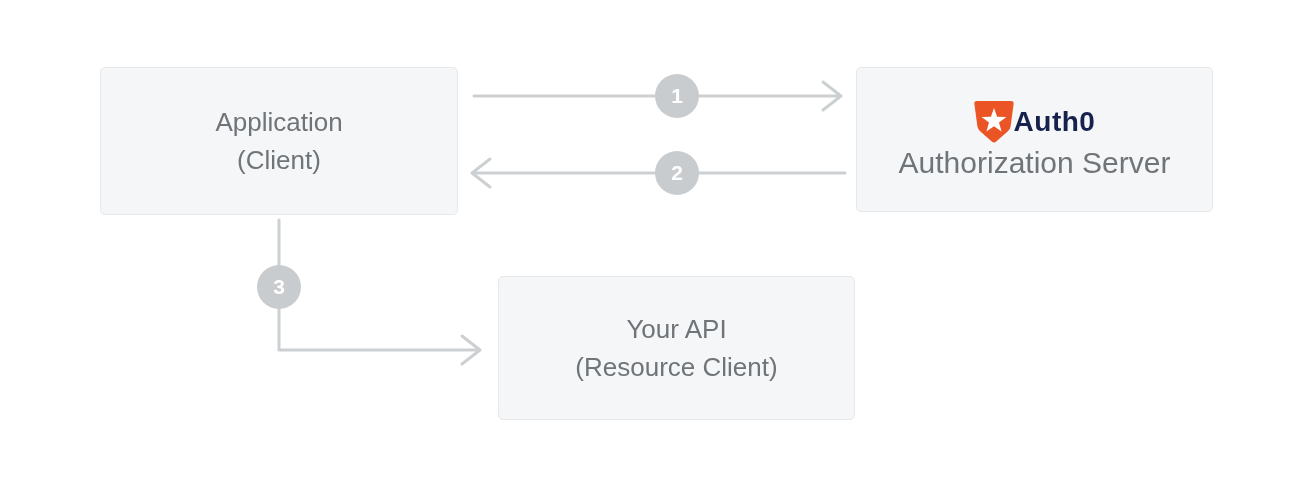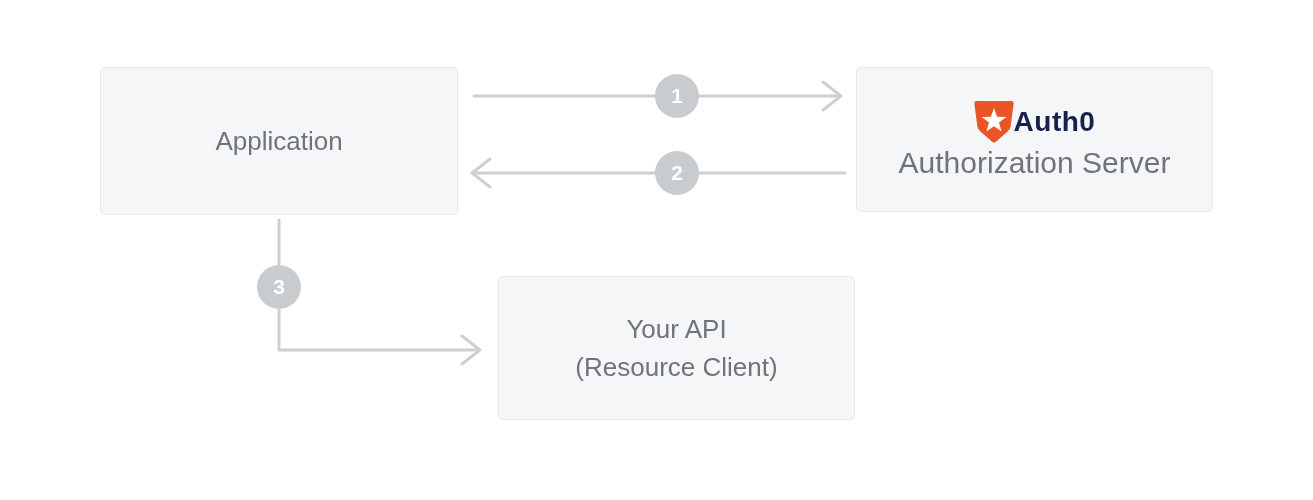--- a/index.html
+++ b/index.html
@@ -91,20 +91,21 @@
       <line x1="845" y1="173" x2="474" y2="173"></line>
       <path d="M490 159 L472 173 L490 187"></path>
 
       <path d="M279 220 L279 350 L476 350"></path>
       <path d="M462 336 L480 350 L462 364"></path>
     </g>
   </svg>
 
   <div class="node node-application">
     <div>Application</div>
+    <div>(Client)</div>
   </div>
 
   <div class="node node-auth">
     <div class="brand-row">
       <span class="auth0-logo">
         <svg width="40" height="42" viewBox="0 0 40 42">
           <path d="M3 0 H37 Q40 0 39.6 3 L36.6 25.5 Q36.1 28.6 33.6 30.4 L22.2 40.6 Q20 42.4 17.8 40.6 L6.4 30.4 Q3.9 28.6 3.4 25.5 L0.4 3 Q0 0 3 0 Z" fill="#eb5424"></path>
           <polygon points="20,7 23.1,15.8 32.4,16 25,21.6 27.6,30.5 20,25.2 12.4,30.5 15,21.6 7.6,16 16.9,15.8" fill="#ffffff"></polygon>
         </svg>
       </span>

